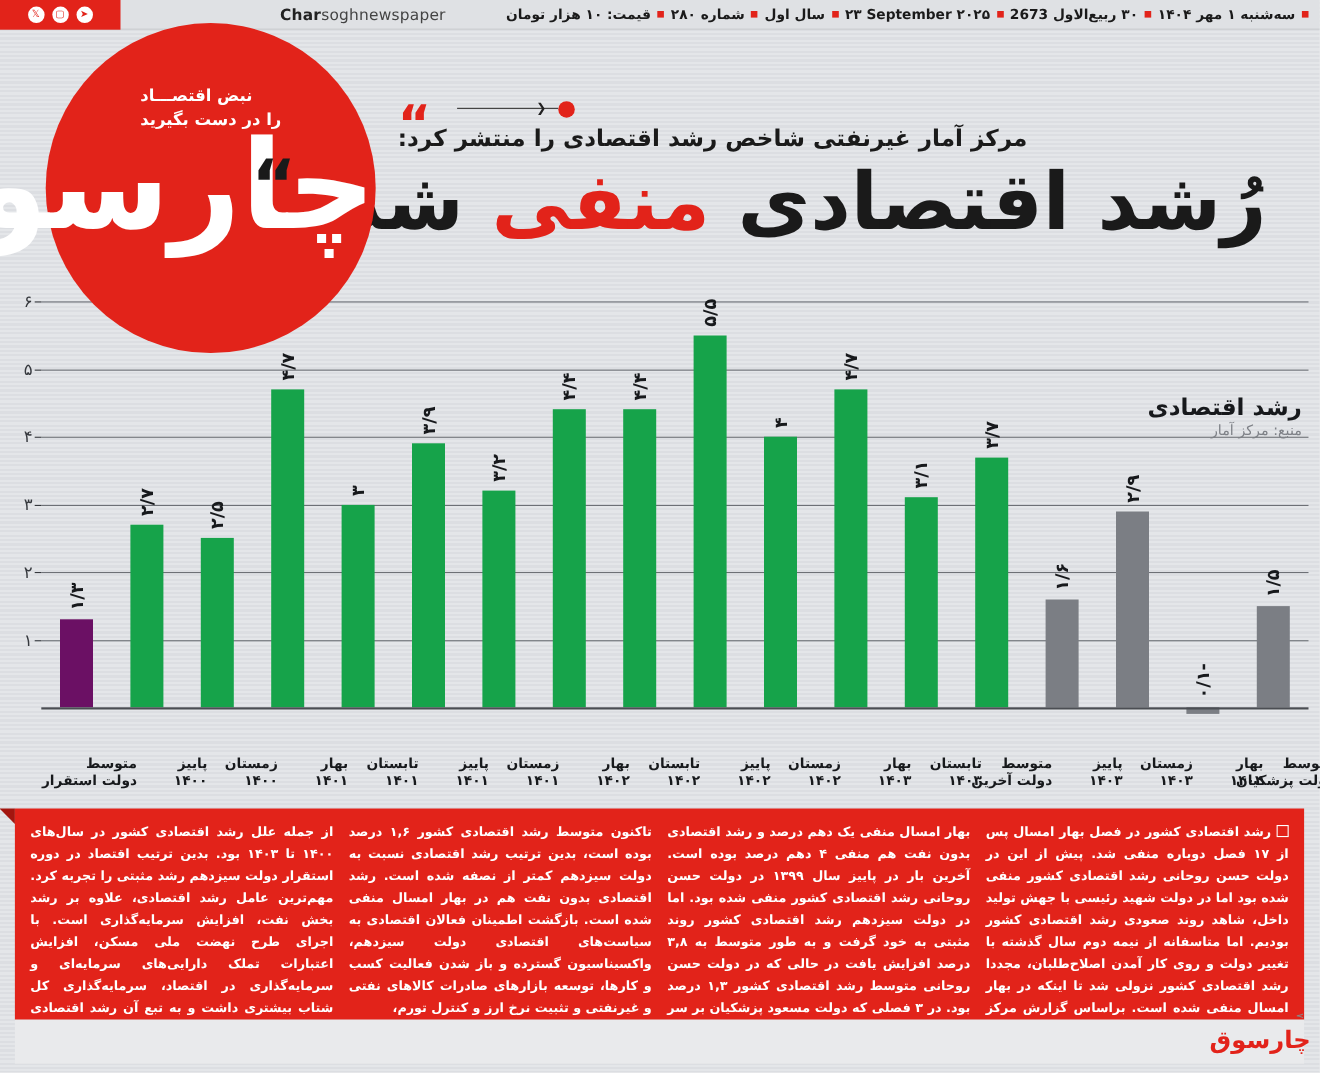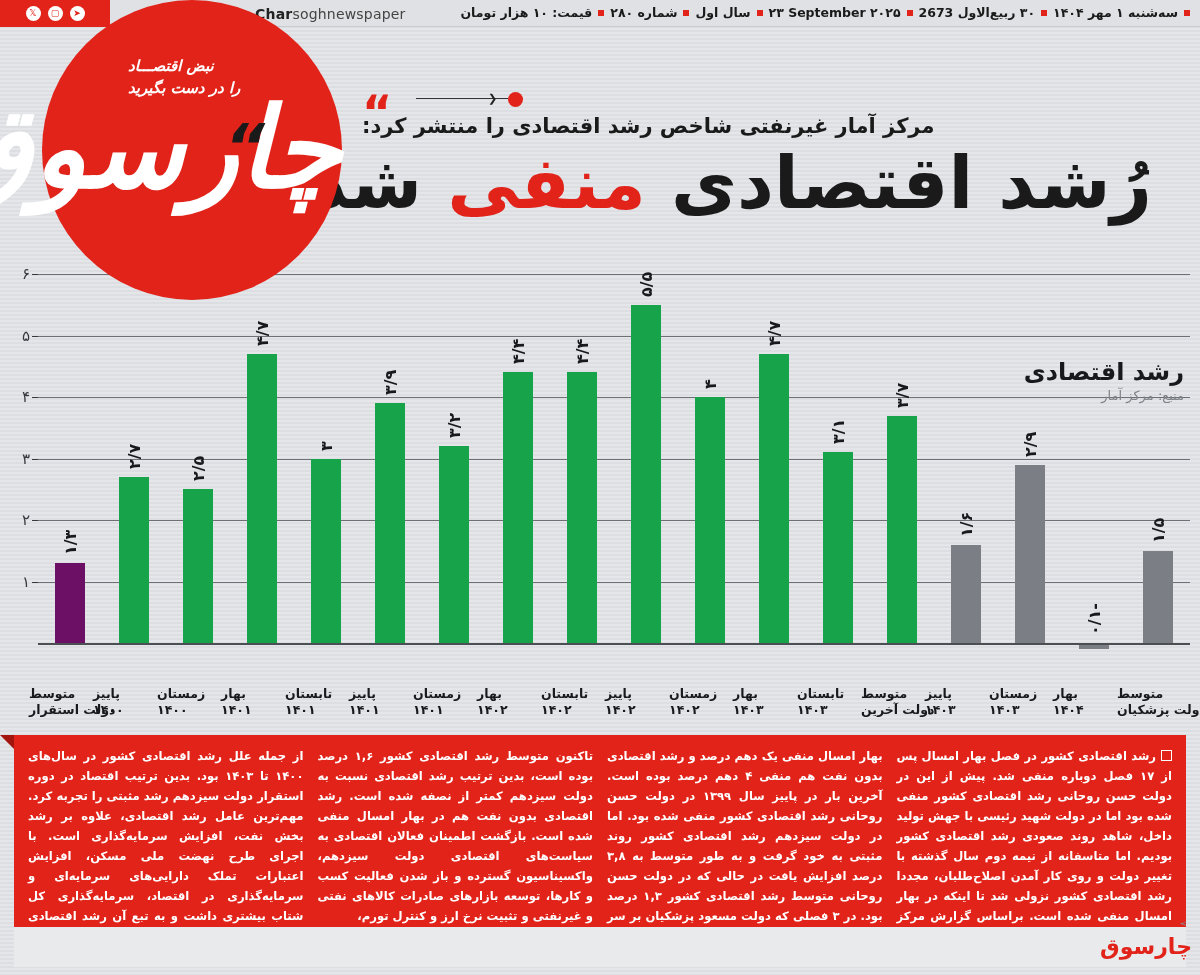--- a/index.html
+++ b/index.html
@@ -60,26 +60,25 @@
     display: flex; align-items: center; gap: 6px;
     white-space: nowrap;
   }
   .dsq { display:inline-block; width: 6px; height: 6px; background:#e2231a; }
   .dl-item { direction: rtl; }
   .dl-item.ltr { direction: ltr; unicode-bidi: embed; }
 
   
   #logo-circle {
     position: absolute;
-    left: 42px; top: 0;
+    left: 42px; top: 21px;
     width: 300px; height: 300px;
     background: #e2231a;
     border-radius: 50%;
     z-index: 40;
-    font-style: italic;
   }
   #logo-tag {
     position: absolute; top: 56px; right: 34px;
     width: 180px;
     text-align: left;
     color: #fff;
     font-size: 15px; font-weight: bold;
     line-height: 1.45;
     letter-spacing: 0.5px;
   }
@@ -203,36 +202,36 @@
     font-size: 16px; font-weight: bold; color: #17191c;
     transform-origin: 0 0;
     transform: rotate(-90deg) translate(0, -50%);
     direction: rtl;
   }
   .bar-label {
     position: absolute;
     top: 412px;
     width: 96px;
     margin-left: -26px;
-    text-align: left;
+    text-align: right;
     font-size: 12.5px;
     font-weight: bold;
     color: #17191c;
     line-height: 1.3;
     direction: rtl;
   }
   #series-legend {
     position: absolute;
     right: 16px; top: 96px;
     text-align: right;
     direction: rtl;
     z-index: 10;
   }
   #series-legend .lg-title {
-    font-size: 24px; font-weight: bold; color: #17191c;
+    font-size: 21px; font-weight: bold; color: #17191c;
   }
   #series-legend .lg-src {
     font-size: 13px; color: #7e8187; margin-top: 2px;
     letter-spacing: 2px;
   }
 
   
   #footer {
     position: absolute;
     left: 14px; top: 735px;

